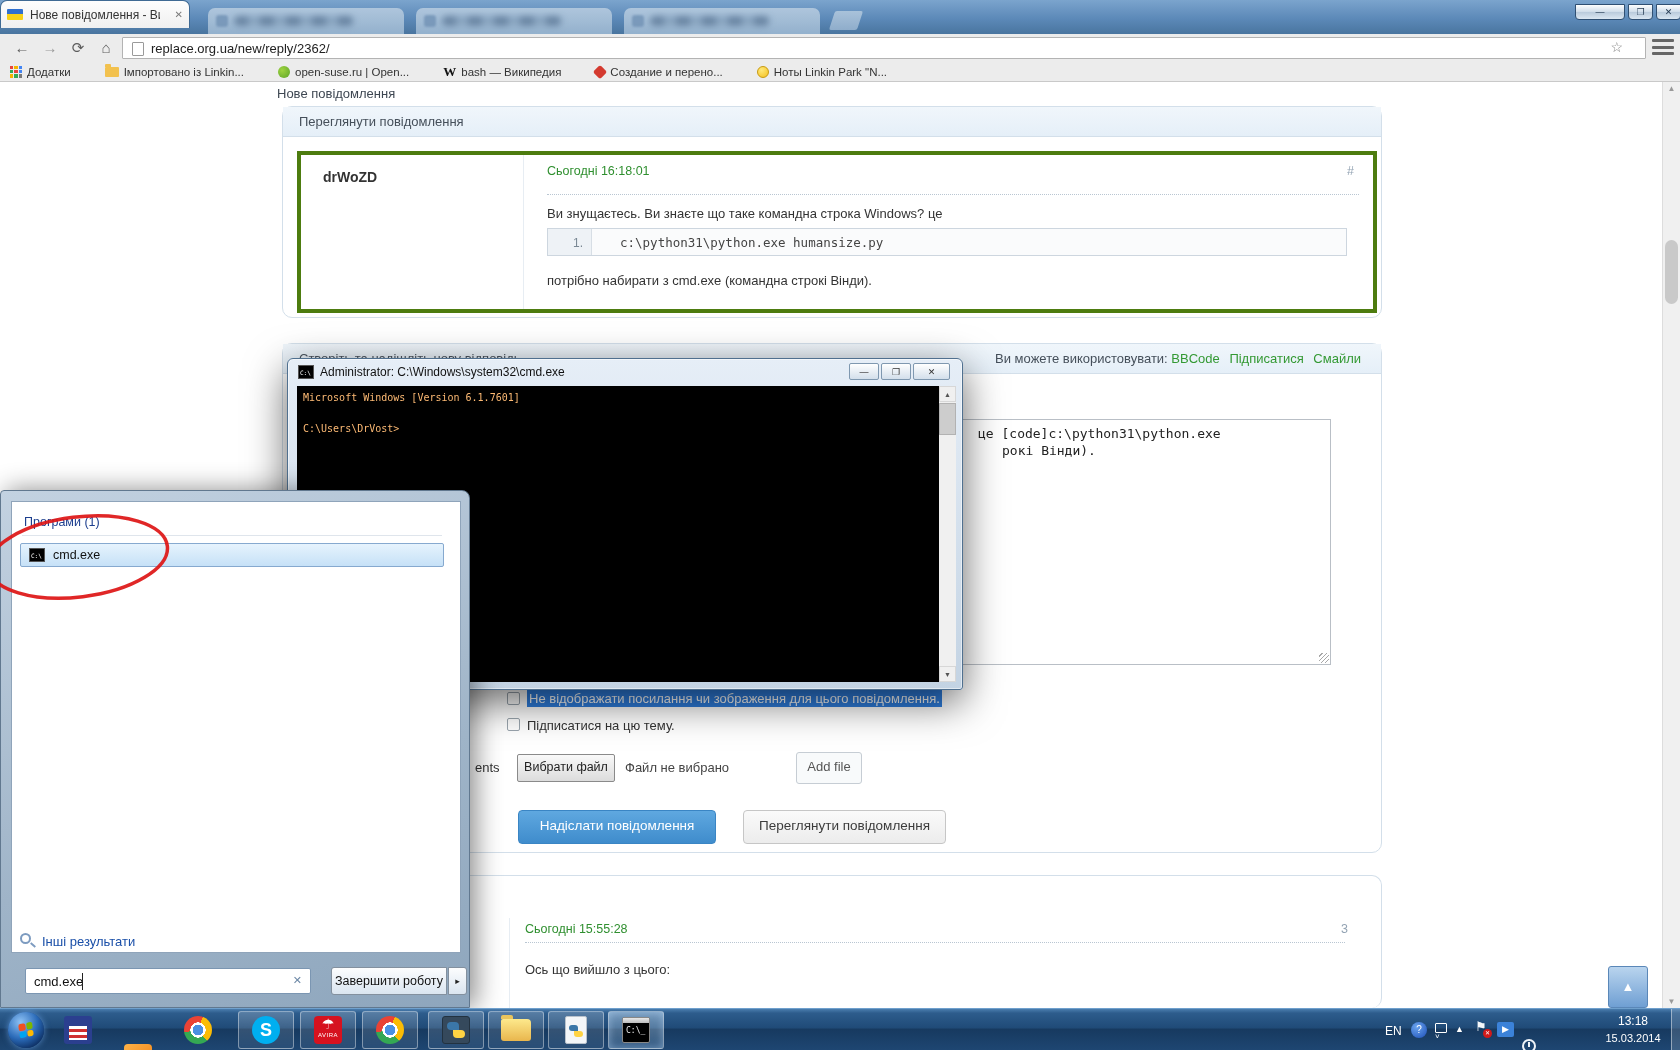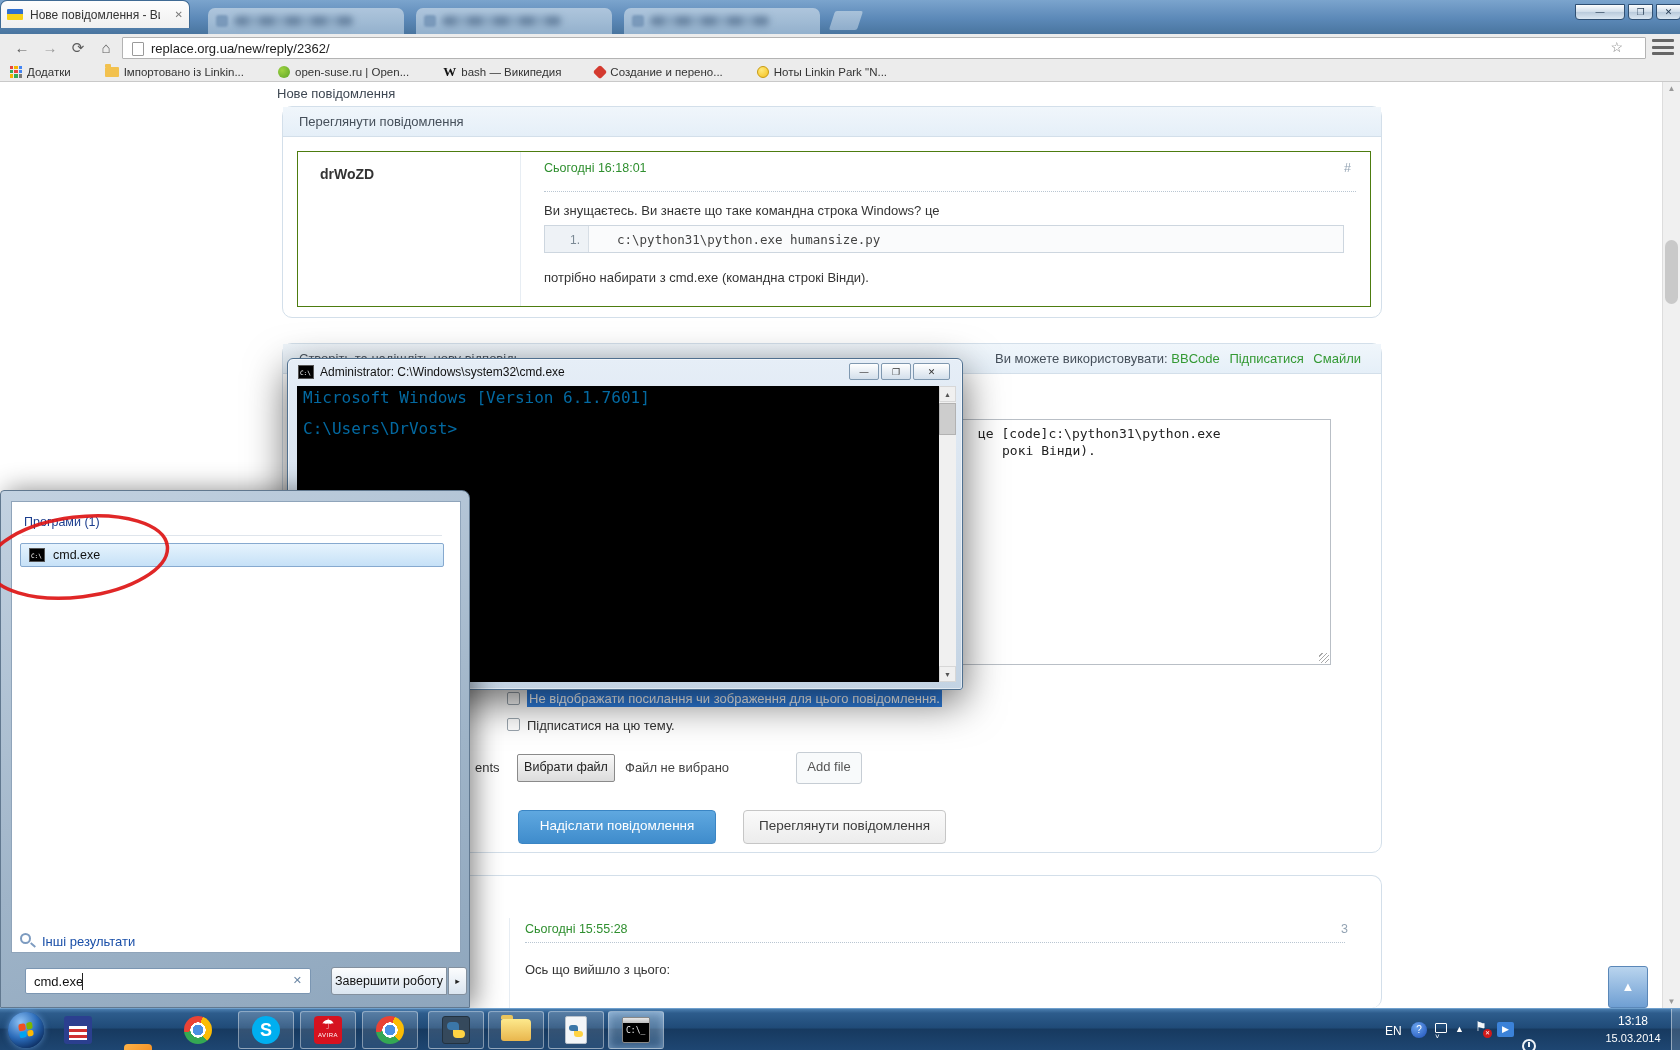--- a/index.html
+++ b/index.html
@@ -82,21 +82,21 @@
 
   
   .cmdwin{left:287px;top:358px;width:676px;height:332px;border:1px solid #50708f;border-radius:6px 6px 3px 3px;
     background:linear-gradient(#e6eef7,#c3d3e3);box-shadow:0 12px 40px rgba(0,0,0,.6),0 0 0 1px rgba(255,255,255,.5) inset;box-sizing:border-box;}
   .cmdtitle{position:absolute;left:32px;top:6px;font-size:12px;color:#111;}
   .cmicon{background:#000;border:1px solid #555;box-sizing:border-box;color:#fff;
     font-family:"DejaVu Sans Mono",monospace;overflow:hidden;}
   .cbtn{position:absolute;top:4px;height:17px;background:linear-gradient(#ffffff,#d3dfeb);
     border:1px solid #7f98b0;border-radius:2px;color:#333;font-size:9px;line-height:16px;text-align:center;box-sizing:border-box;}
   .console{position:absolute;left:9px;top:27px;width:642px;height:296px;background:#000;}
-  .cline{font-family:"DejaVu Sans Mono",monospace;font-size:16px;line-height:15.5px;color:#0369a1;white-space:pre;}
+  .cline{font-family:"DejaVu Sans Mono",monospace;font-size:10px;line-height:15.5px;color:#fdba74;white-space:pre;}
   .conscroll{position:absolute;left:651px;top:27px;width:17px;height:296px;background:#f0f0f0;}
   .csarrow{position:absolute;left:0;width:17px;height:16px;background:#f0f0f0;border:1px solid #d7d7d7;
     font-size:7px;color:#555;text-align:center;line-height:15px;box-sizing:border-box;}
   .csthumb{position:absolute;left:0;top:17px;width:17px;height:32px;background:#cdcdcd;border:1px solid #b2b2b2;box-sizing:border-box;}
 
   
   .startpanel{left:0;top:490px;width:470px;height:518px;border:1px solid #61788f;border-radius:4px 8px 0 0;
     background:linear-gradient(160deg,#c3d2e1,#9fb4c8 60%,#8ea6bd);box-shadow:6px 0 26px rgba(0,0,0,.45);box-sizing:border-box;}
   .sp-white{position:absolute;left:10px;top:10px;width:450px;height:452px;background:#fff;border:1px solid #8fa4ba;box-sizing:border-box;}
   .sp-cat{position:absolute;left:12px;top:13px;font-size:12.5px;color:#1c3e8e;}
@@ -234,21 +234,21 @@
         <span class="bm-smile"></span>
         <span>Ноты Linkin Park "N...</span>
       </span>
   </div>
 
   <div class="abs content"></div>
   <div class="abs pagetitle">Нове повідомлення</div>
 
   <div class="abs fbox" style="left:282px;top:106px;width:1100px;height:212px;">
     <div class="fhead">Переглянути повідомлення</div>
-    <div class="abs" style="left:14px;top:44px;width:1072px;height:154px;border:1px solid #4d7c0f;">
+    <div class="abs" style="left:14px;top:44px;width:1072px;height:154px;border:4px solid #4d7c0f;">
       <div class="abs" style="left:0;top:0;width:222px;height:100%;border-right:1px solid #e7edf3;">
         <div class="abs" style="left:22px;top:14px;font-size:14px;font-weight:bold;color:#333;">drWoZD</div>
       </div>
       <div class="abs green" style="left:246px;top:9px;font-size:12.5px;">Сьогодні 16:18:01</div>
       <div class="abs anchor" style="left:1046px;top:9px;">#</div>
       <div class="abs dotted" style="left:246px;top:39px;width:812px;"></div>
       <div class="abs ptext" style="left:246px;top:51px;">Ви знущаєтесь. Ви знаєте що таке командна строка Windows? це</div>
       <div class="abs codebox" style="left:246px;top:73px;width:800px;height:28px;">
         <div class="gutter">1.</div>
         <div class="abs mono" style="left:72px;top:6px;font-size:12.5px;color:#444;">c:\python31\python.exe humansize.py</div>

